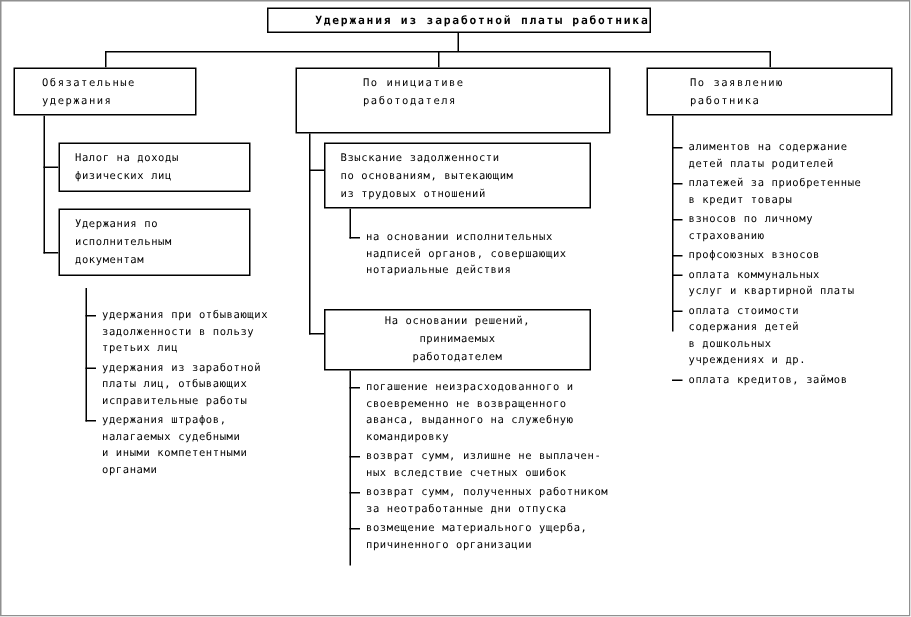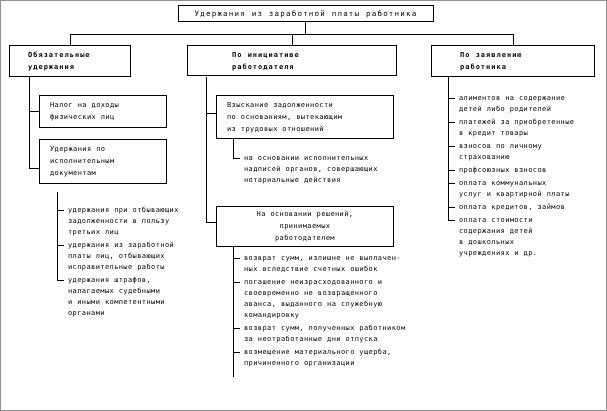--- a/index.html
+++ b/index.html
@@ -17,26 +17,26 @@
   .ln { position: absolute; background: #000000; }
   .box {
     position: absolute;
     border: 1px solid #000000;
     background: #ffffff;
     white-space: pre;
     font-size: 7px;
     letter-spacing: 0.4px;
     line-height: 12px;
   }
-  .hdr { font-weight: bold; letter-spacing: 1px; }
+  .hdr { font-weight: normal; letter-spacing: 1px; }
   .title-box {
-    font-weight: normal;
+    font-weight: bold;
     font-size: 7.5px;
     letter-spacing: 1.2px;
-    text-align: center;
+    text-align: right;
     line-height: 15px;
   }
   .center { text-align: center; }
   .blist { position: absolute; }
   .bullet {
     position: relative;
     padding-left: 11px;
     margin-bottom: 2px;
     white-space: pre;
     font-size: 7px;
@@ -74,21 +74,21 @@
   <div class="ln" style="left:232px;top:138px;width:1px;height:20px"></div>
   <div class="ln" style="left:232px;top:246px;width:1px;height:130px"></div>
 
   <div class="ln" style="left:447px;top:76px;width:1px;height:144px"></div>
 
   <div class="box title-box" style="left:177px;top:4px;width:256px;height:17px">Удержания из заработной платы работника</div>
 
   <div class="box hdr" style="left:8px;top:44px;width:122px;height:32px;padding:3px 0 0 18px">Обязательные
 удержания</div>
 
-  <div class="box hdr" style="left:186px;top:44px;width:210px;height:31px;padding:3px 0 0 44px">По инициативе
+  <div class="box hdr" style="left:196px;top:44px;width:210px;height:44px;padding:3px 0 0 44px">По инициативе
 работодателя</div>
 
   <div class="box hdr" style="left:430px;top:44px;width:164px;height:32px;padding:3px 0 0 28px">По заявлению
 работника</div>
 
   <div class="box" style="left:38px;top:94px;width:128px;height:33px;padding:3px 0 14px 10px">Налог на доходы
 физических лиц</div>
 
   <div class="box" style="left:38px;top:138px;width:128px;height:45px;padding:3px 0 0 10px">Удержания по
 исполнительным
@@ -115,42 +115,42 @@
 органами</div>
   </div>
 
   <div class="blist" style="left:232px;top:152px;width:175px">
     <div class="bullet">на основании исполнительных
 надписей органов, совершающих
 нотариальные действия</div>
   </div>
 
   <div class="blist" style="left:232px;top:252px;width:185px">
-    <div class="bullet">возврат сумм, излишне не выплачен-
-ных вследствие счетных ошибок</div>
     <div class="bullet">погашение неизрасходованного и
 своевременно не возвращенного
 аванса, выданного на служебную
 командировку</div>
+    <div class="bullet">возврат сумм, излишне не выплачен-
+ных вследствие счетных ошибок</div>
     <div class="bullet">возврат сумм, полученных работником
 за неотработанные дни отпуска</div>
     <div class="bullet">возмещение материального ущерба,
 причиненного организации</div>
   </div>
 
   <div class="blist" style="left:447px;top:92px;width:150px">
     <div class="bullet">алиментов на содержание
-детей либо родителей</div>
+детей платы родителей</div>
     <div class="bullet">платежей за приобретенные
 в кредит товары</div>
     <div class="bullet">взносов по личному
 страхованию</div>
     <div class="bullet">профсоюзных взносов</div>
     <div class="bullet">оплата коммунальных
 услуг и квартирной платы</div>
-    <div class="bullet">оплата кредитов, займов</div>
     <div class="bullet">оплата стоимости
 содержания детей
 в дошкольных
 учреждениях и др.</div>
+    <div class="bullet">оплата кредитов, займов</div>
   </div>
 
 </div>
 
 </body></html>

